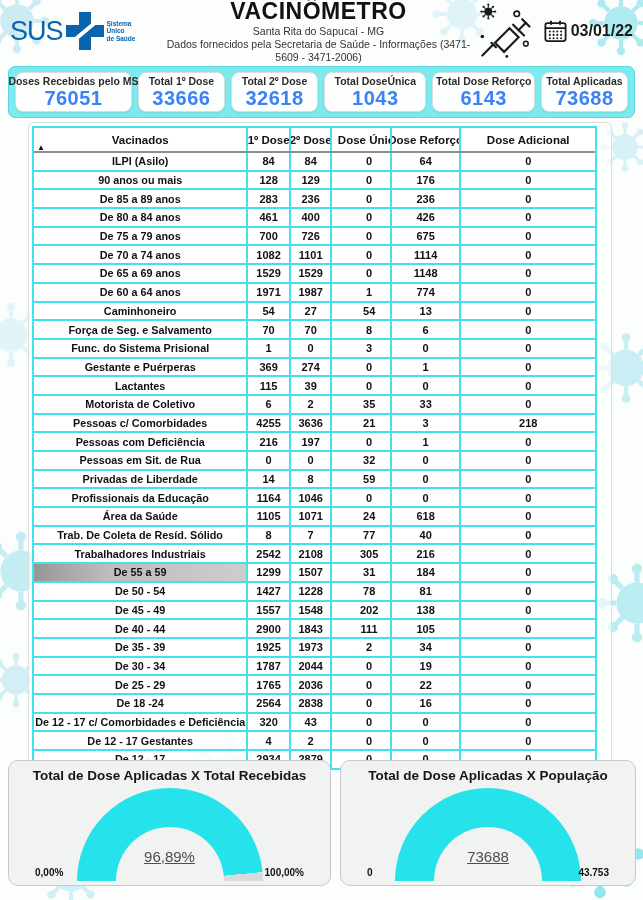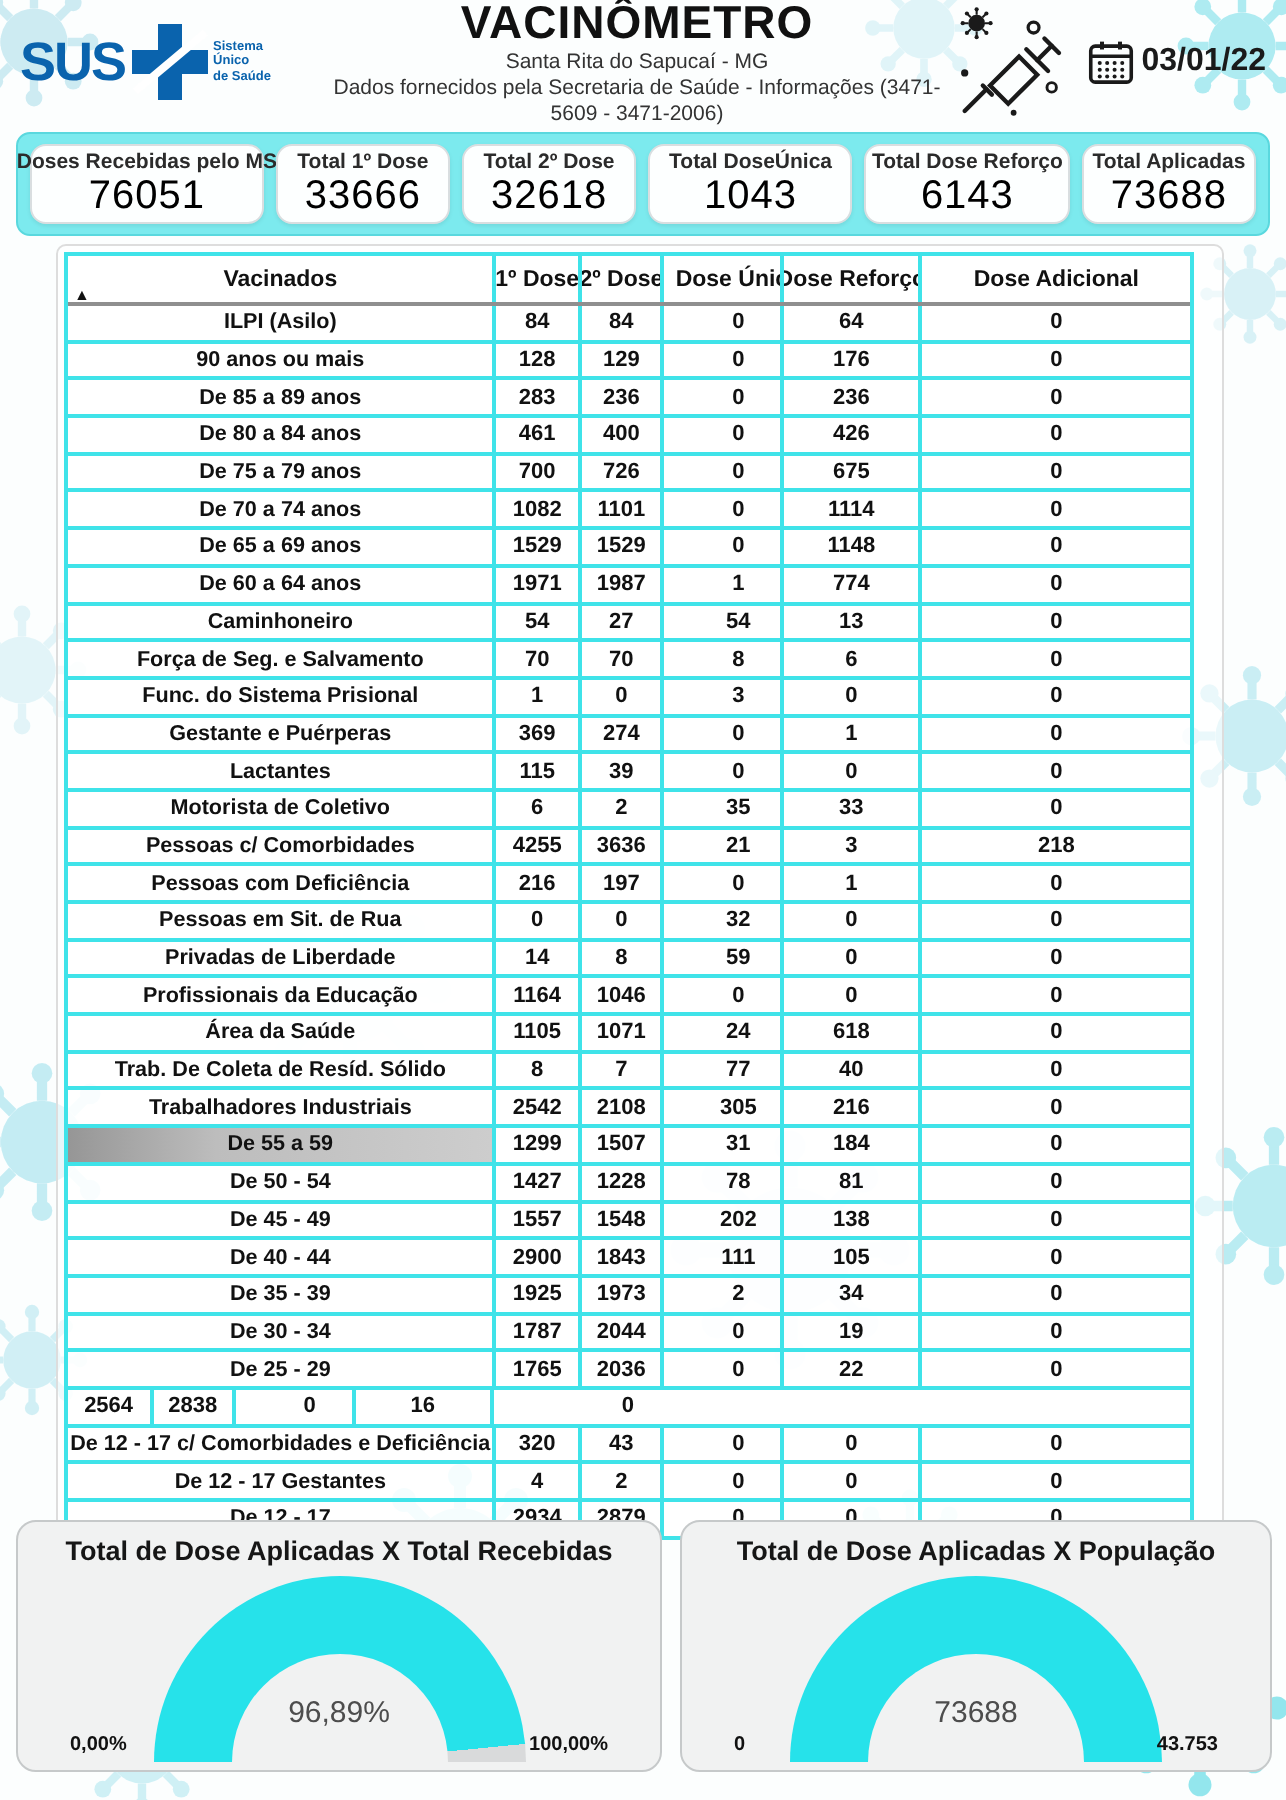--- a/index.html
+++ b/index.html
@@ -6,21 +6,21 @@
   html,body { font-family: "Liberation Sans", sans-serif; }
   .page { position: relative; width: 643px; height: 900px; background:#fcfefe; overflow:hidden; }
 
   
   .vw { position:absolute; z-index:0; pointer-events:none; }
 
   
   .topbar { position:absolute; z-index:2; top:0; left:0; width:643px; height:62px;
             display:flex; align-items:center; padding:2px 10px; }
   .sus { width:152px; display:flex; align-items:center; gap:3px; }
-  .sus-txt { font-size:27px; font-weight:700; color:#0a63ad; letter-spacing:-1px; }
+  .sus-txt { font-size:27px; font-weight:400; color:#0a63ad; letter-spacing:-1px; }
   .sus-cross { position:relative; width:38px; height:38px; flex:0 0 38px; }
   .sus-cross .v { position:absolute; left:13px; top:0; width:12px; height:38px; background:#0a63ad; }
   .sus-cross .h { position:absolute; top:13px; left:0; width:38px; height:12px; background:#0a63ad; }
   .sus-cross .slash { position:absolute; left:-4px; top:17px; width:46px; height:3.5px; background:#fff;
                       transform:rotate(-40deg); }
   .sus-tag { font-size:6.5px; font-weight:700; color:#0a63ad; line-height:1.1; }
   .titles { flex:1; text-align:center; }
   .title { font-size:23px; font-weight:800; color:#111; letter-spacing:.5px; }
   .sub { font-size:10.5px; color:#333; line-height:1.25; }
   .top-right { width:158px; display:flex; align-items:center; justify-content:flex-end; gap:8px; }
@@ -30,21 +30,21 @@
   
   .strip { position:absolute; z-index:2; top:66px; left:8px; width:627px; height:52px;
            background:#7ceaee; border:1px solid #5ad8de; border-radius:7px;
            display:flex; gap:6px; padding:5px 6px; }
   .scard { background:#fdffff; border:1px solid #d9dee0; border-radius:8px;
            display:flex; flex-direction:column; align-items:center; justify-content:center;
            flex:1; min-width:0; box-shadow:0 1px 2px rgba(0,0,0,.08); }
   .scard.wide { flex:1.35; }
   .scard.mid  { flex:1.18; }
   .slabel { font-size:10.5px; font-weight:600; color:#2b2b2b; white-space:nowrap; }
-  .svalue { font-size:20px; font-weight:400; color:#000000; letter-spacing:.5px; }
+  .svalue { font-size:20px; font-weight:700; color:#3b82f6; letter-spacing:.5px; }
 
   
   .table-panel { position:absolute; z-index:1; top:122px; left:28px; width:584px; height:648px;
                  background:rgba(255,255,255,.6); border:1px solid #ddd; border-radius:5px;
                  padding:3px 14px 3px 3px; }
   .tbl { width:100%; height:100%; border:2px solid #3fe3e9; border-bottom:none; position:relative; }
   .thead { display:flex; height:25px; border-bottom:2px solid #8f8f8f; background:rgba(255,255,255,.85); }
   .trow  { display:flex; height:18.7px; border-bottom:2px solid #3fe3e9; background:rgba(255,255,255,.74); }
   .cell  { display:flex; align-items:center; justify-content:center;
            font-size:11px; font-weight:700; color:#111; overflow:hidden; white-space:nowrap; }
@@ -62,21 +62,21 @@
   .gauge { position:relative; background:#f1f2f2; border:1px solid #c6c9ca; border-radius:10px;
            overflow:hidden; }
   .gauge.g1 { flex:0 0 323px; }
   .gauge.g2 { flex:0 0 296px; }
   .gtitle { margin-top:7px; text-align:center; font-size:13.5px; font-weight:700; color:#161616; }
   .arc { position:absolute; bottom:4px; left:50%; transform:translateX(-50%);
          width:186px; height:93px; border-radius:186px 186px 0 0; }
   .arc-hole { position:absolute; bottom:4px; left:50%; transform:translateX(-50%);
               width:108px; height:54px; border-radius:108px 108px 0 0; background:#f1f2f2; }
   .gvalue { position:absolute; bottom:20px; left:0; width:100%; text-align:center;
-            font-size:15px; color:#4d4d4d; z-index:2; }
+            font-size:15px; color:#4d4d4d; z-index:2;text-decoration:underline; }
   .gmin { position:absolute; bottom:7px; left:26px;  font-size:10px; font-weight:700; color:#111; z-index:2; }
   .gmax { position:absolute; bottom:7px; right:26px; font-size:10px; font-weight:700; color:#111; z-index:2; }
 </style>
 </head>
 <body>
 
 <svg width="0" height="0" style="position:absolute">
   <defs>
     <symbol id="virus" viewBox="0 0 100 100">
       <circle cx="50" cy="50" r="24" fill="currentColor"></circle>
@@ -469,20 +469,21 @@
           </div>
           <div class="trow">
             <div class="cell c0 lbl">De 25 - 29</div>
             <div class="cell c1">1765</div>
             <div class="cell c2">2036</div>
             <div class="cell c3">0</div>
             <div class="cell c4">22</div>
             <div class="cell c5">0</div>
           </div>
           <div class="trow">
+            <div class="cell c0 lbl">De 18 -24</div>
             <div class="cell c1">2564</div>
             <div class="cell c2">2838</div>
             <div class="cell c3">0</div>
             <div class="cell c4">16</div>
             <div class="cell c5">0</div>
           </div>
           <div class="trow">
             <div class="cell c0 lbl">De 12 - 17 c/ Comorbidades e Deficiência</div>
             <div class="cell c1">320</div>
             <div class="cell c2">43</div>

